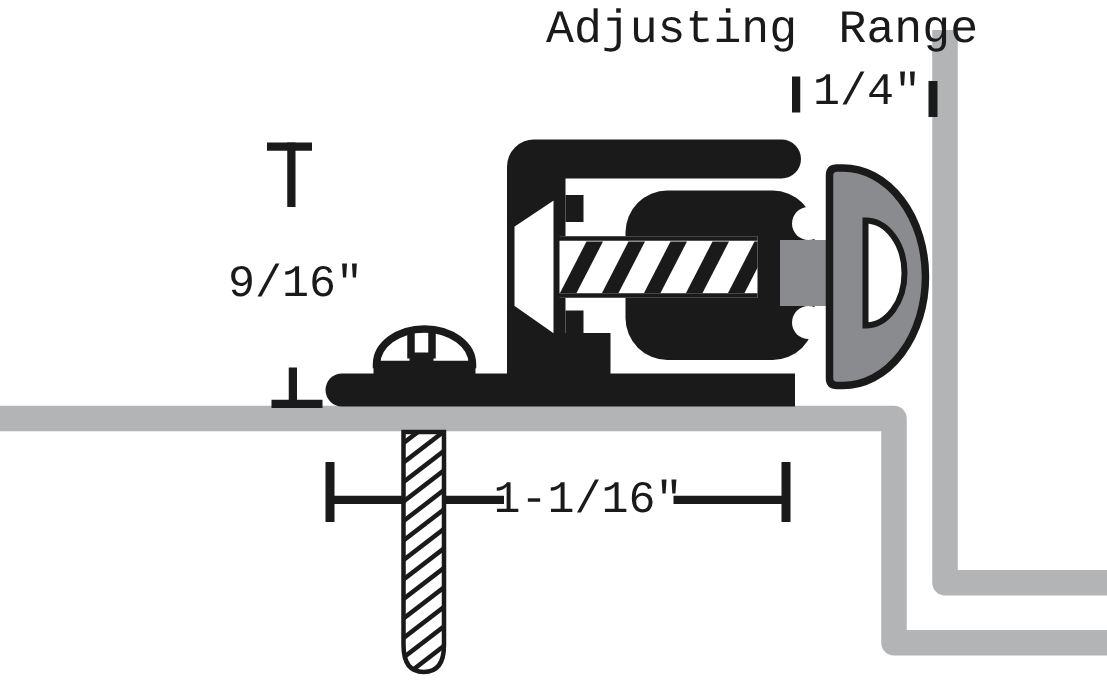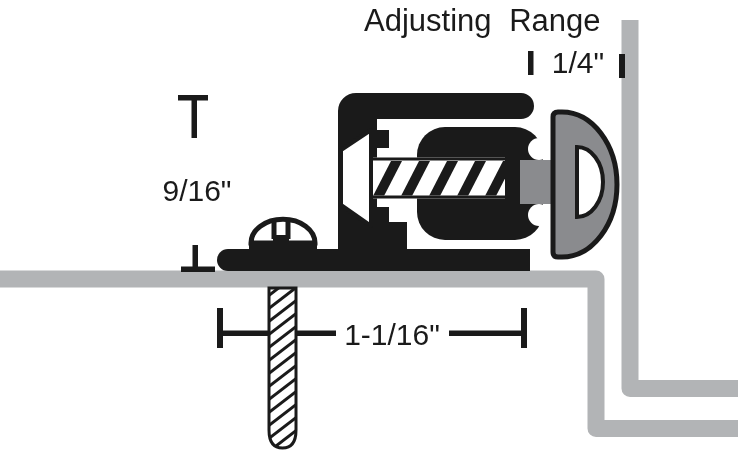--- a/index.html
+++ b/index.html
@@ -2,21 +2,21 @@
 <html style="--ink: #1a1a1a; --frame-gray: #b2b4b6; --bumper-gray: #8a8b8e; --background: #ffffff;"><head>
 <meta charset="utf-8">
 <style>
   html, body { margin: 0; padding: 0; background: #ffffff; }
   .canvas {
     position: relative;
     width: 738px;
     height: 456px;
     background: var(--background, #ffffff);
     overflow: hidden;
-    font-family: Liberation Sans, sans-serif;
+    font-family: Liberation Mono, monospace;
   }
   .canvas svg { position: absolute; left: 0; top: 0; }
   .label {
     position: absolute;
     color: var(--ink, #1a1a1a);
     line-height: 1.05;
     white-space: nowrap;
   }
   .lbl-adjusting-range { left: 364px; top: 5px;  font-size: 31px; word-spacing: 9px; }
   .lbl-quarter         { left: 540px; top: 47px; width: 76px;  text-align: center; font-size: 30px; }

